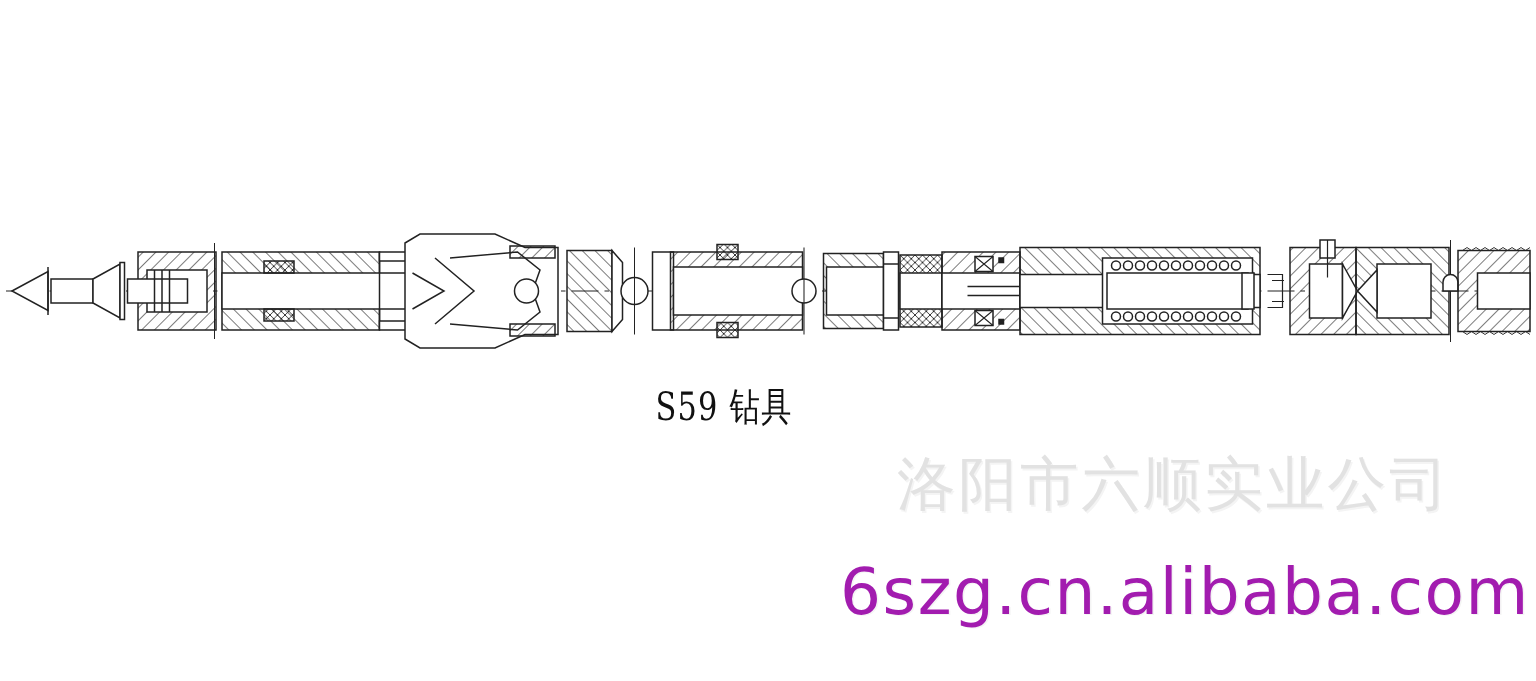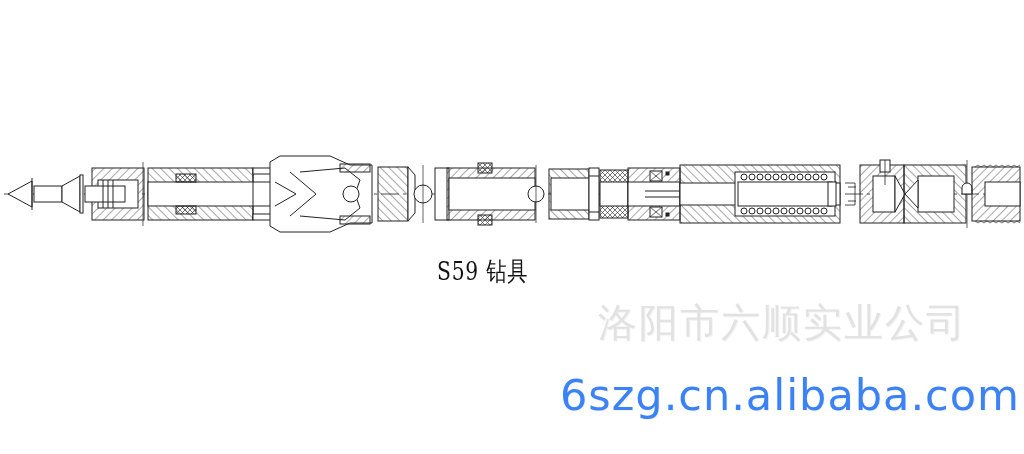--- a/index.html
+++ b/index.html
@@ -11,21 +11,21 @@
     transform: scaleX(0.78); transform-origin: left top; letter-spacing: 1px; white-space: nowrap;
   }
   .wm-cn {
     position: absolute; left: 598px; top: 296px;
     font-family: "DejaVu Sans", sans-serif; font-size: 39px; color: #e2e2e2;
     letter-spacing: 2px; white-space: nowrap;
     text-shadow: 1px 1px 0 #f4f4f4;
   }
   .wm-url {
     position: absolute; left: 560px; top: 370px;
-    font-family: "DejaVu Sans", sans-serif; font-size: 43px; color: #3b82f6;
+    font-family: "DejaVu Sans", sans-serif; font-size: 43px; color: #a21caf;
     letter-spacing: 1px; white-space: nowrap;
     text-shadow: 1px 1px 0 #f4f4f4;
   }
 </style>
 </head>
 <body>
 
 <svg id="drawing" viewBox="0 0 1024 454" xmlns="http://www.w3.org/2000/svg">
   <defs>
     <pattern id="hatch" patternUnits="userSpaceOnUse" width="6" height="6" patternTransform="rotate(45)">

